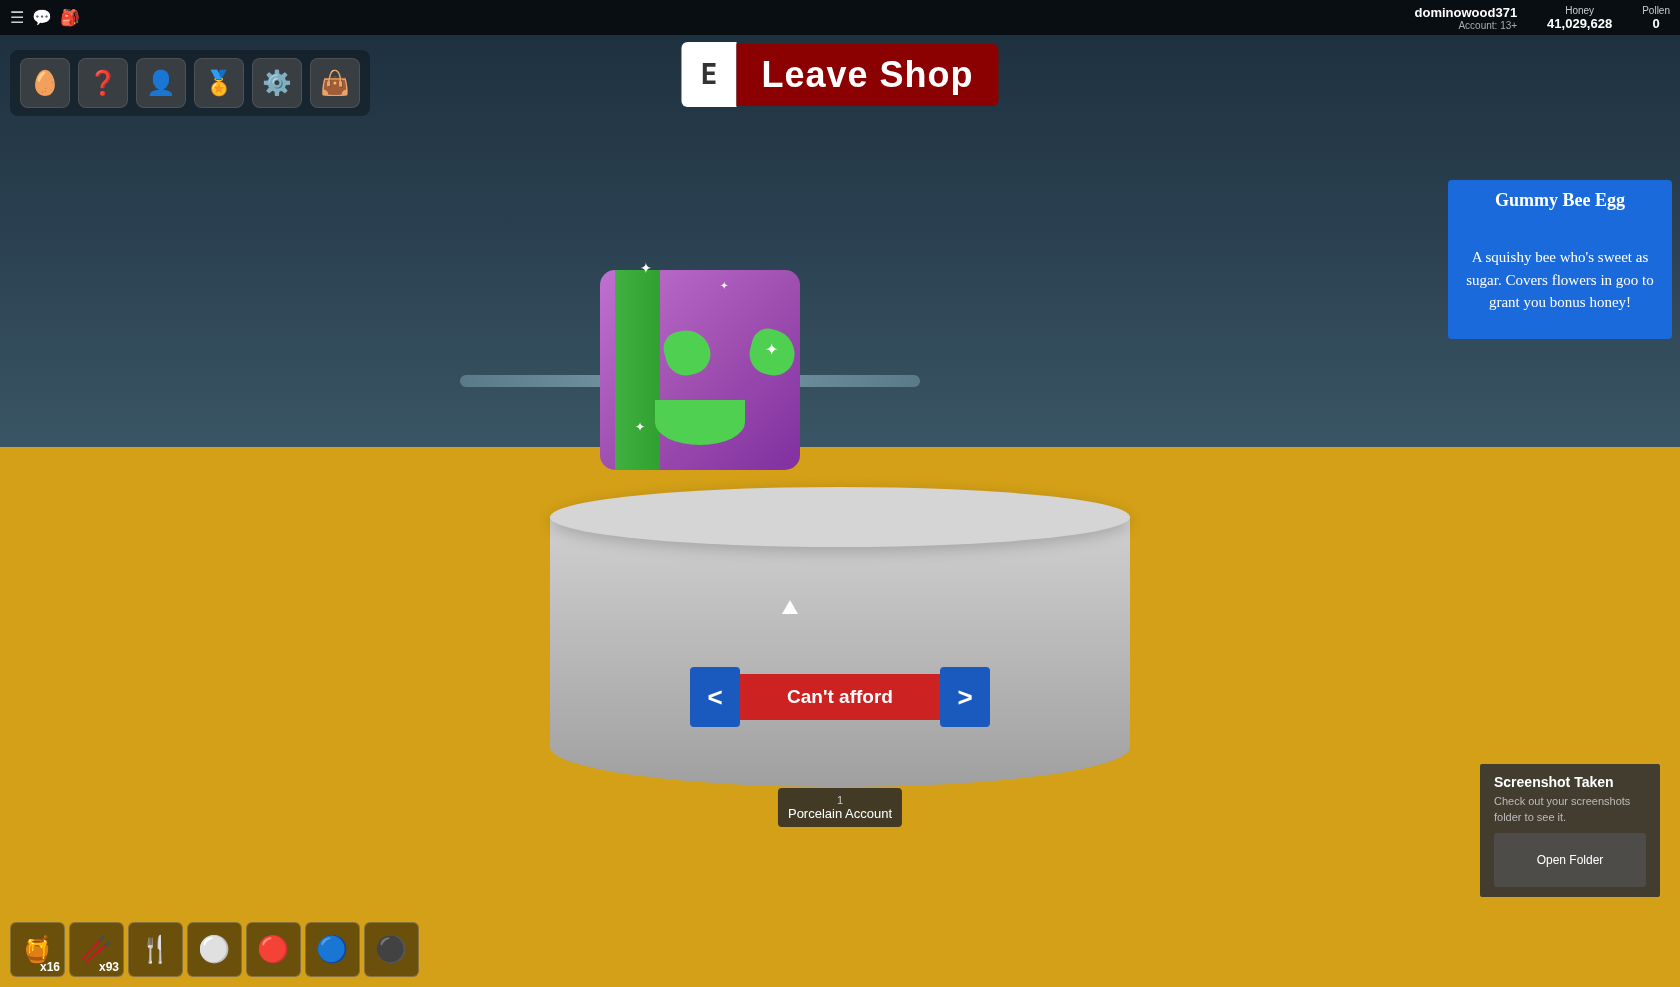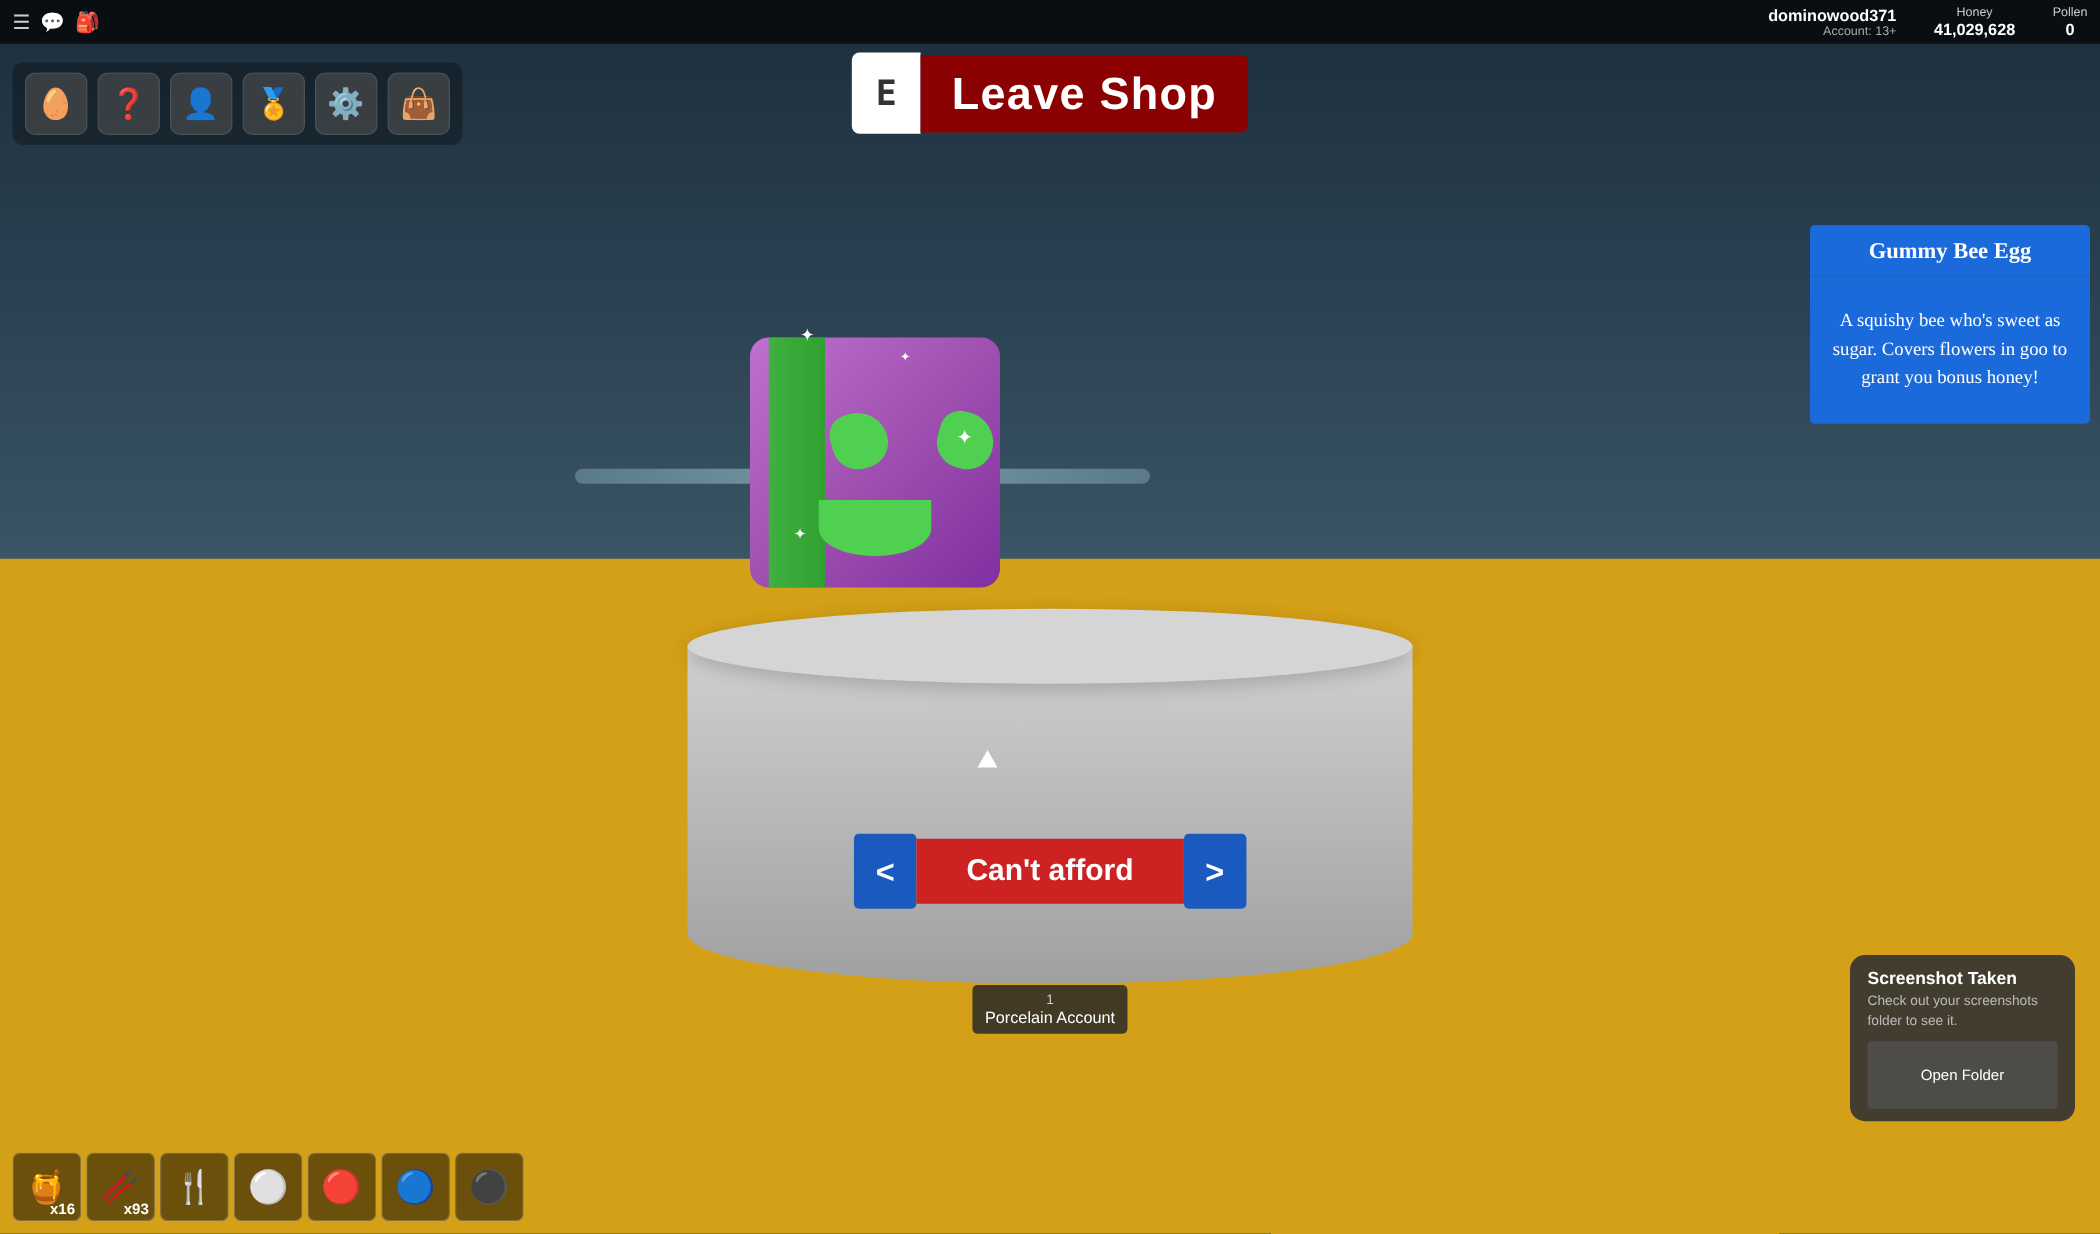--- a/index.html
+++ b/index.html
@@ -328,21 +328,21 @@
       align-items: center;
       justify-content: center;
       cursor: pointer;
       border: none;
       border-radius: 4px;
     }
 
     .cant-afford-btn {
       background: #cc2222;
       color: white;
-      font-size: 24px;
+      font-size: 19px;
       font-weight: bold;
       padding: 12px 40px;
       border: none;
       cursor: pointer;
       min-width: 200px;
       text-align: center;
     }
 
     
     .hotbar {
@@ -401,21 +401,21 @@
     }
 
     
     .screenshot-notif {
       position: absolute;
       bottom: 90px;
       right: 20px;
       background: rgba(50,50,50,0.9);
       color: white;
       padding: 10px 14px;
-      border-radius: 12px;
+      border-radius: 2px;
       z-index: 100;
       width: 180px;
     }
 
     .screenshot-title {
       font-size: 14px;
       font-weight: bold;
       margin-bottom: 4px;
     }
 

